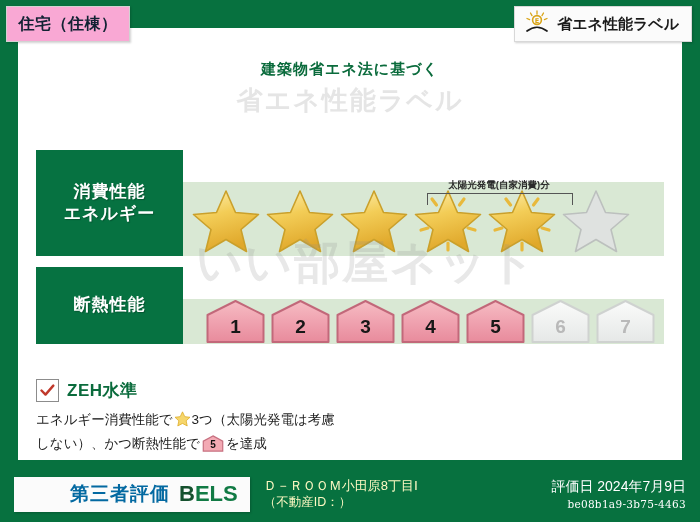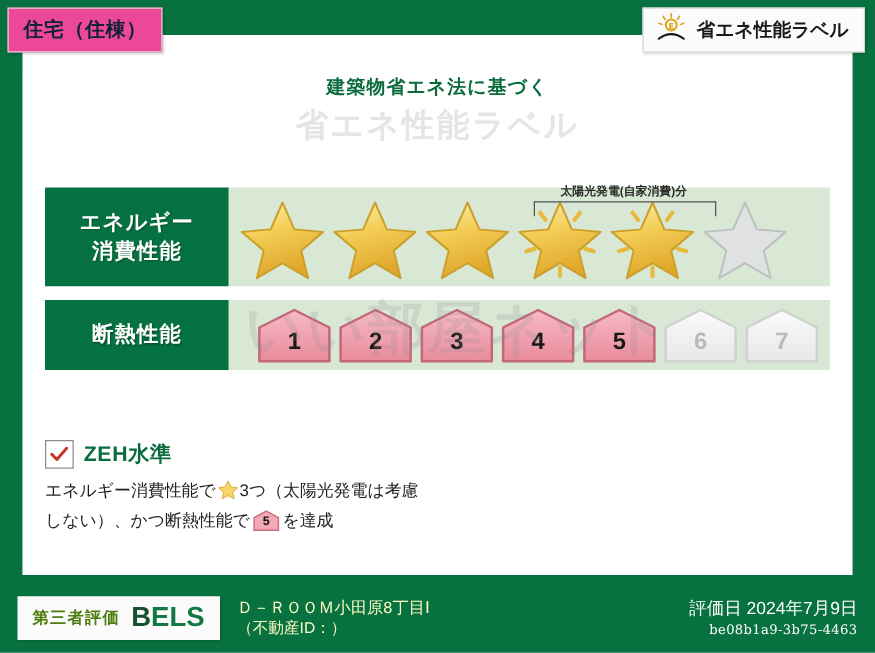--- a/index.html
+++ b/index.html
@@ -19,21 +19,21 @@
     clip-path:polygon(0 28px, 646px 0, 664px 0, 664px 432px, 0 432px);
   }
   .white-sheet2{
     position:absolute;left:18px;top:28px;width:664px;height:432px;
     background:#ffffff;
   }
 
   
   .cat-badge{
     position:absolute;left:6px;top:6px;width:122px;height:34px;
-    background:#ec4899;border:1px solid #d2d2d2;
+    background:#f9a8d4;border:1px solid #d2d2d2;
     display:flex;align-items:center;justify-content:center;
     box-shadow:1px 1px 2px rgba(0,0,0,.18);
     z-index:9;
   }
   .cat-badge span{
     font-size:16px;font-weight:bold;color:#123;letter-spacing:.5px;
   }
 
   
   .renew-badge{
@@ -64,21 +64,21 @@
   .row-label{
     width:147px;min-height:79px;background:#067241;
     display:flex;flex-direction:column;align-items:center;justify-content:center;
     color:#fff;font-weight:bold;font-size:17px;line-height:1.3;letter-spacing:1px;
     text-shadow:1px 1px 1px rgba(0,0,0,.25);
     flex:none;
   }
   .row-label.ins{min-height:56px;align-items:center;}
   .row-body{
     flex:1;background:#d9e8d4;position:relative;
-    display:flex;align-items:center;
+    display:flex;align-items:center;margin-top:32px;
   }
   .row-body.stars{padding-left:6px;}
   .row-body.ins{background:#d9e8d4;padding-left:22px;}
 
   
   .star-strip{display:flex;align-items:center;gap:0px;margin-top:4px;}
   .star{width:74px;height:70px;position:relative;flex:none;}
   .star svg{display:block;width:74px;height:70px;}
   .sparkle{position:absolute;inset:0;pointer-events:none;}
 
@@ -102,42 +102,42 @@
   .house svg{display:block;width:61px;height:45px;}
   .house .num{
     position:absolute;left:0;right:0;bottom:6px;text-align:center;
     font-size:19px;font-weight:bold;color:#171717;
     font-family:"Liberation Sans",sans-serif;
   }
   .house.off .num{color:#b9b9b9;}
 
   
   .bottom{position:absolute;left:36px;top:352px;width:628px;display:flex;gap:18px;z-index:4;}
-  .bcol{width:305px;}
+  .bcol{width:305px;margin-top:27px;}
   .bhead{display:flex;align-items:center;gap:8px;}
   .chk{
     width:21px;height:21px;border:1.6px solid #8c8c8c;background:#fff;
     display:flex;align-items:center;justify-content:center;flex:none;
   }
   .chk svg{display:block;}
   .bhead .t{font-size:17px;font-weight:bold;color:#0a6b3c;letter-spacing:.5px;}
   .btxt{margin-top:8px;font-size:13.5px;color:#1d1d1d;line-height:1.55;}
   .inline-star{display:inline-block;vertical-align:-3px;margin:0 1px;}
   .inline-house{display:inline-block;vertical-align:-4px;margin:0 2px;position:relative;width:22px;height:17px;}
   .inline-house .n{position:absolute;inset:0;text-align:center;font-size:10px;font-weight:bold;color:#111;line-height:19px;}
   .zehm-logo{display:inline-flex;align-items:center;margin-left:7px;vertical-align:-6px;}
 
   
   .footer{position:absolute;left:0;right:0;bottom:0;height:56px;background:#07713f;z-index:8;}
   .footer-inner{position:absolute;inset:0;display:flex;align-items:center;padding:0 14px;}
   .bels{
     background:#fbfbfb;height:35px;display:flex;align-items:center;
     padding:0 12px;flex:none;box-shadow:1px 1px 2px rgba(0,0,0,.2);
   }
-  .bels .jp{font-size:13px;font-weight:bold;color:#4d7c0f;letter-spacing:1px;}
+  .bels .jp{font-size:19px;font-weight:bold;color:#0369a1;letter-spacing:1px;margin-left:44px;}
   .bels .en{font-size:22px;font-weight:bold;color:#117a44;letter-spacing:0px;margin-left:9px;text-align:right;}
   .bels .en .b{color:#15512e;}
   .prop{margin-left:14px;color:#fef9c3;font-size:13px;line-height:1.35;flex:1;}
   .prop .l2{font-size:12.5px;}
   .dates{color:#fff;text-align:right;flex:none;}
   .dates .d1{font-size:14px;}
   .dates .d2{font-size:10.5px;font-family:"DejaVu Serif",serif;letter-spacing:.3px;margin-top:2px;}
 </style>
 </head>
 <body>
@@ -174,22 +174,22 @@
     <div class="title-sub">建築物省エネ法に基づく</div>
     <div class="title-main">省エネ性能ラベル</div>
   </div>
 
   <div class="watermark">いい部屋ネット</div>
 
   <div class="rows">
 
     <div class="perf-row">
       <div class="row-label">
+        <div>消費性能</div>
         <div>エネルギー</div>
-        <div>消費性能</div>
       </div>
       <div class="row-body stars">
 
         <div class="solar-anno">
           <div class="txt">太陽光発電(自家消費)分</div>
           <div class="bracket"></div>
         </div>
 
         <div class="star-strip" id="star-strip">
             <div class="star">

